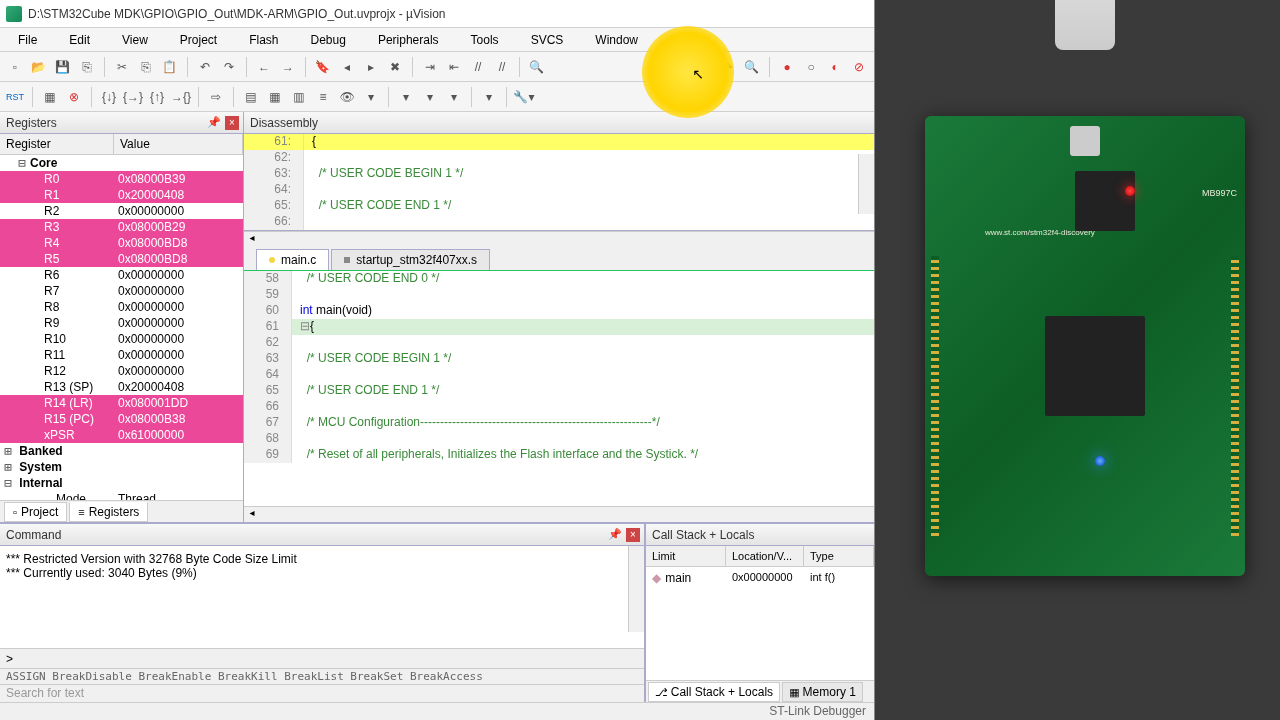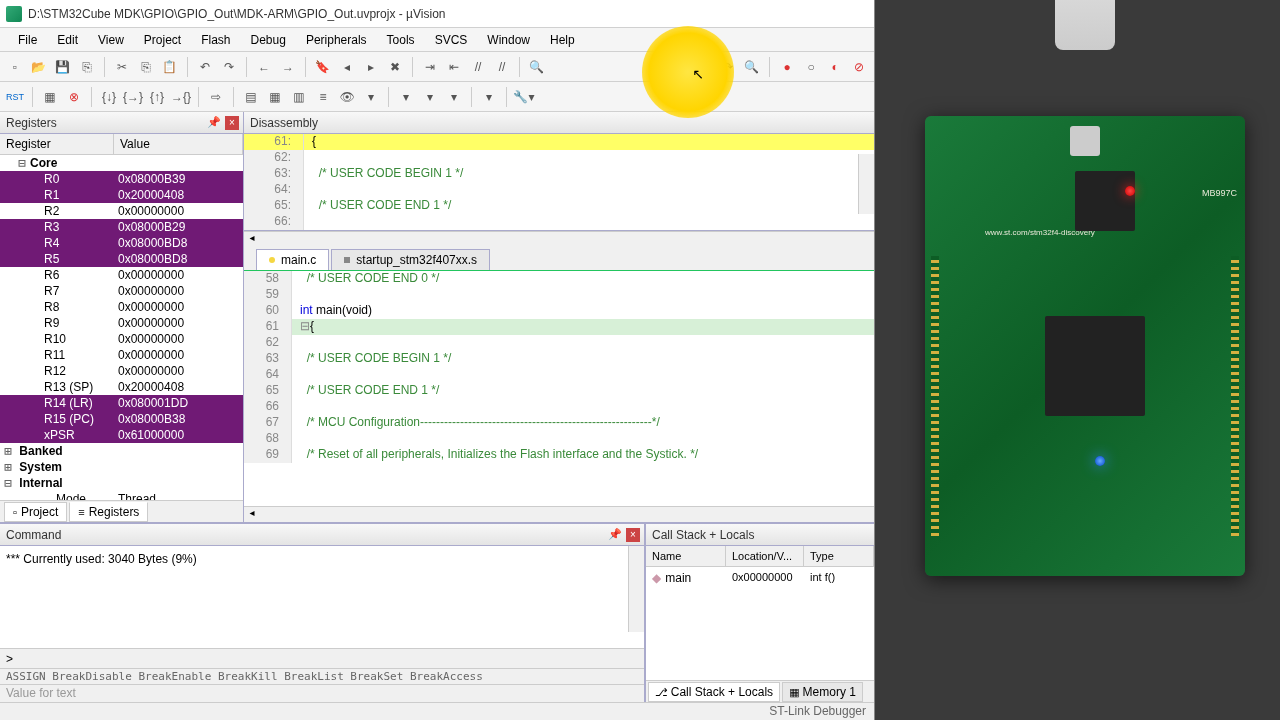--- a/index.html
+++ b/index.html
@@ -1,39 +1,39 @@
 <!DOCTYPE html>
 <html><head>
 <meta charset="utf-8">
 <style>
 * { margin:0; padding:0; box-sizing:border-box; font-family:"Segoe UI",Tahoma,sans-serif; font-size:12px; }
 body { background:#444; width:1280px; height:720px; display:flex; overflow:hidden; }
 .ide { width:875px; height:720px; background:#f0f0f0; display:flex; flex-direction:column; border-right:1px solid #888; }
 .titlebar { height:28px; background:#fff; display:flex; align-items:center; padding:0 6px; border-bottom:1px solid #d0d0d0; }
 .titlebar .icon { width:16px; height:16px; background:linear-gradient(135deg,#3a7 0%,#185 100%); border-radius:2px; margin-right:6px; }
 .titlebar span { color:#333; }
-.menubar { height:24px; background:#f5f5f5; display:flex; align-items:center; padding:0 8px; gap:0; border-bottom:1px solid #d0d0d0; }
+.menubar { height:24px; background:#f5f5f5; display:flex; align-items:center; padding:0 8px; gap:12px; border-bottom:1px solid #d0d0d0; }
 .menubar a { padding:3px 10px; cursor:default; color:#000; }
 .toolbar { height:30px; background:#f5f5f5; border-bottom:1px solid #d0d0d0; display:flex; align-items:center; padding:0 4px; gap:2px; position:relative; }
 .tb { width:22px; height:22px; display:inline-flex; align-items:center; justify-content:center; border-radius:2px; cursor:default; color:#555; }
 .sep { width:1px; height:20px; background:#ccc; margin:0 4px; }
 .highlight-circle { position:absolute; width:92px; height:92px; border-radius:50%; background:radial-gradient(circle,#ffe642 0%,#ffd500 60%,rgba(255,213,0,0) 100%); right:140px; top:-26px; pointer-events:none; z-index:10; }
 .cursor-arrow { position:absolute; right:170px; top:14px; z-index:11; font-size:14px; }
 .content { flex:1; display:flex; min-height:0; }
 .left-col { width:244px; display:flex; flex-direction:column; border-right:1px solid #aac; }
 .pane-hdr { height:22px; background:linear-gradient(#f8f8f8,#e4e4e4); border-bottom:1px solid #aac; display:flex; align-items:center; padding:0 6px; font-weight:500; color:#333; position:relative; }
 .pane-hdr .close { position:absolute; right:4px; width:14px; height:14px; background:#c44; color:#fff; font-size:10px; text-align:center; line-height:14px; }
 .pane-hdr .pin { position:absolute; right:22px; font-size:11px; color:#666; }
 .reg-table { flex:1; overflow:auto; background:#fff; }
 .reg-head { display:flex; background:#f0f0f0; border-bottom:1px solid #ccc; }
 .reg-head div { padding:3px 6px; border-right:1px solid #ccc; }
 .reg-head .c1 { width:114px; } .reg-head .c2 { flex:1; }
 .reg-row { display:flex; height:16px; align-items:center; }
 .reg-row .c1 { width:114px; padding-left:44px; } .reg-row .c2 { flex:1; padding-left:4px; }
-.reg-row.sel { background:#701a75; color:#fff; }
+.reg-row.sel { background:#ec4899; color:#fff; }
 .reg-row.group { padding-left:16px; font-weight:bold; }
 .reg-row.group .tree { display:inline-block; width:12px; text-align:center; color:#666; margin-right:2px; font-family:monospace; }
 .tabs-bottom { height:22px; background:#f0f0f0; border-top:1px solid #ccc; display:flex; align-items:center; padding:0 4px; gap:2px; }
 .tabs-bottom .tab { padding:2px 8px; border:1px solid #ccc; background:#fff; font-size:11px; display:flex; align-items:center; gap:4px; }
 .tabs-bottom .tab.active { border-top:1px solid #fff; }
 .right-col { flex:1; display:flex; flex-direction:column; min-width:0; }
 .disasm { background:#fff; border-bottom:1px solid #aac; }
 .code-area { font-family:Consolas,monospace; }
 .code-line { display:flex; height:16px; }
 .code-line .ln { width:60px; text-align:right; padding-right:12px; color:#888; background:#f0f0f0; border-right:1px solid #ddd; }
@@ -379,37 +379,38 @@
   </div>
 
   <div class="bottom-panes">
     <div class="cmd-pane">
       <div class="pane-hdr">
         <span>Command</span>
         <span class="pin">📌</span>
         <span class="close">×</span>
       </div>
       <div class="cmd-body">
+        <div>*** Restricted Version with 32768 Byte Code Size Limit</div>
         <div>*** Currently used: 3040 Bytes (9%)</div>
         <div class="scroll-v" style="top:0"></div>
       </div>
       <div class="cmd-input">
           <span>&gt;</span>
         </div>
       <div class="cmd-hints">ASSIGN BreakDisable BreakEnable BreakKill BreakList BreakSet BreakAccess</div>
-      <div class="search-row" title="Search for text"><span>Value for text</span></div>
+      <div class="search-row" title="Search for text"><span>Search for text</span></div>
     </div>
 
     <div class="stack-pane">
       <div class="pane-hdr">
         <span>Call Stack + Locals</span>
       </div>
       <div class="stack-body">
         <div class="stack-head">
-          <div class="sc1">Name</div>
+          <div class="sc1">Limit</div>
           <div class="sc2">Location/V...</div>
           <div class="sc3">Type</div>
         </div>
         <div class="stack-row">
           <div class="sc1" style="display:flex;gap:4px;align-items:center">
               <span style="color:#c9a">◆</span>
               <span>main</span>
             </div>
           <div class="sc2">0x00000000</div>
           <div class="sc3">int f()</div>

